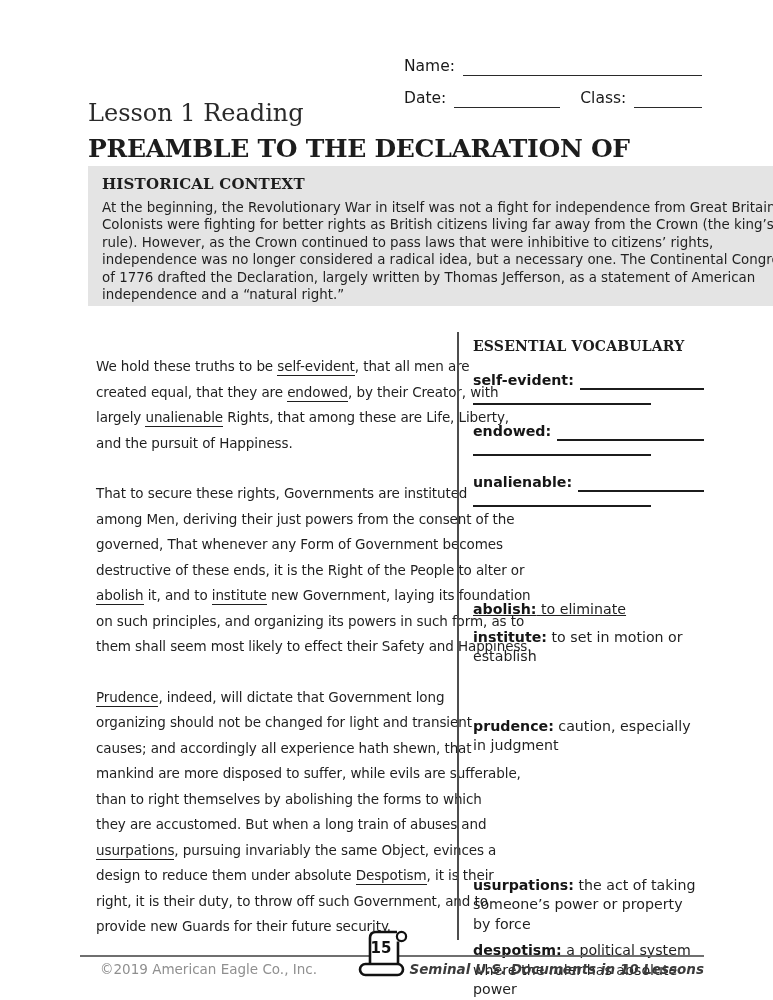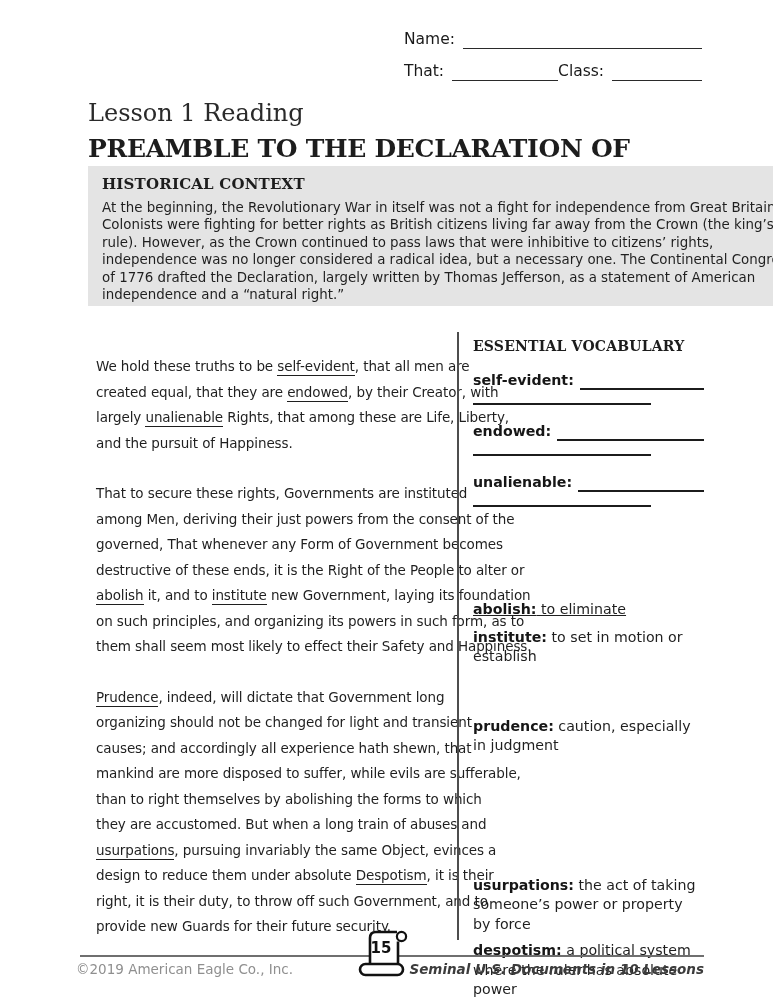--- a/index.html
+++ b/index.html
@@ -1,27 +1,27 @@
 <!DOCTYPE html>
 <html><head>
 <meta charset="utf-8">
 <style>
   html,body{margin:0;padding:0;background:#fff;}
   .page{position:relative;width:773px;height:1000px;background:#fff;color:#222;
         font-family:"DejaVu Sans","Liberation Sans",sans-serif;overflow:hidden;}
 
   
   .student-fields{position:absolute;top:30px;left:404px;width:298px;font-size:15.5px;color:#1a1a1a;}
-  .frow{display:flex;align-items:flex-end;}
+  .frow{display:flex;align-items:flex-end;margin-top:27px;}
   .frow .lbl{flex:0 0 auto;padding-right:8px;line-height:19px;}
   .fline{border-bottom:1.5px solid #2a2a2a;height:17px;}
   .name-line{flex:1;}
   .row2{margin-top:13px;}
   .date-line{width:106px;}
-  .class-lbl{}
+  .class-lbl{margin-left:20px;}
   .class-line{flex:1;}
 
   
   h1.lesson{position:absolute;left:88px;top:99px;margin:0;
     font-family:"DejaVu Serif","Liberation Serif",serif;font-weight:400;font-size:24px;color:#2a2a2a;}
   h2.main{position:absolute;left:88px;top:134px;margin:0;
     font-family:"DejaVu Serif","Liberation Serif",serif;font-weight:700;font-size:25px;color:#1d1d1d;letter-spacing:-0.3px;}
 
   
   .context-box{position:absolute;left:88px;top:166px;width:724px;height:140px;background:#e4e4e4;
@@ -48,38 +48,38 @@
   .def-item{font-size:14.2px;line-height:19.5px;color:#1f1f1f;}
   .def-item .term{font-weight:700;color:#161616;}
   .def-item:nth-child(1){margin-top:93px;text-decoration:underline;}
   .def-item:nth-child(2){margin-top:8px;}
   .def-item:nth-child(3){margin-top:50px;}
   .def-item:nth-child(4){margin-top:120px;}
   .def-item:nth-child(5){margin-top:7px;}
 
   
   .footer-rule{position:absolute;left:80px;right:69px;top:955px;height:1.5px;background:#6f6f6f;}
-  .copyright{position:absolute;left:76px;top:961px;font-size:13.5px;color:#8f8f8f;}
+  .copyright{position:absolute;left:100px;top:961px;font-size:13.5px;color:#8f8f8f;}
   .book-title{position:absolute;right:69px;top:961px;font-size:13.5px;font-style:italic;font-weight:600;color:#3c3c3c;}
   .scroll{position:absolute;left:356px;top:926px;width:58px;height:54px;}
   .scroll .num{position:absolute;left:0;top:13px;width:50px;text-align:center;
     font-size:15px;font-weight:700;color:#111;}
 </style>
 </head>
 <body>
 
 <div class="page">
 
   <div class="student-fields">
     <div class="frow">
       <span class="lbl">Name:</span>
       <span class="fline name-line"></span>
     </div>
     <div class="frow row2">
-      <span class="lbl">That:</span>
+      <span class="lbl">Date:</span>
       <span class="fline date-line"></span>
       <span class="lbl class-lbl">Class:</span>
       <span class="fline class-line"></span>
     </div>
   </div>
 
   <h1 class="lesson">Lesson 1 Reading</h1>
   <h2 class="main">PREAMBLE TO THE DECLARATION OF INDEPENDENCE</h2>
 
   <section class="context-box">

